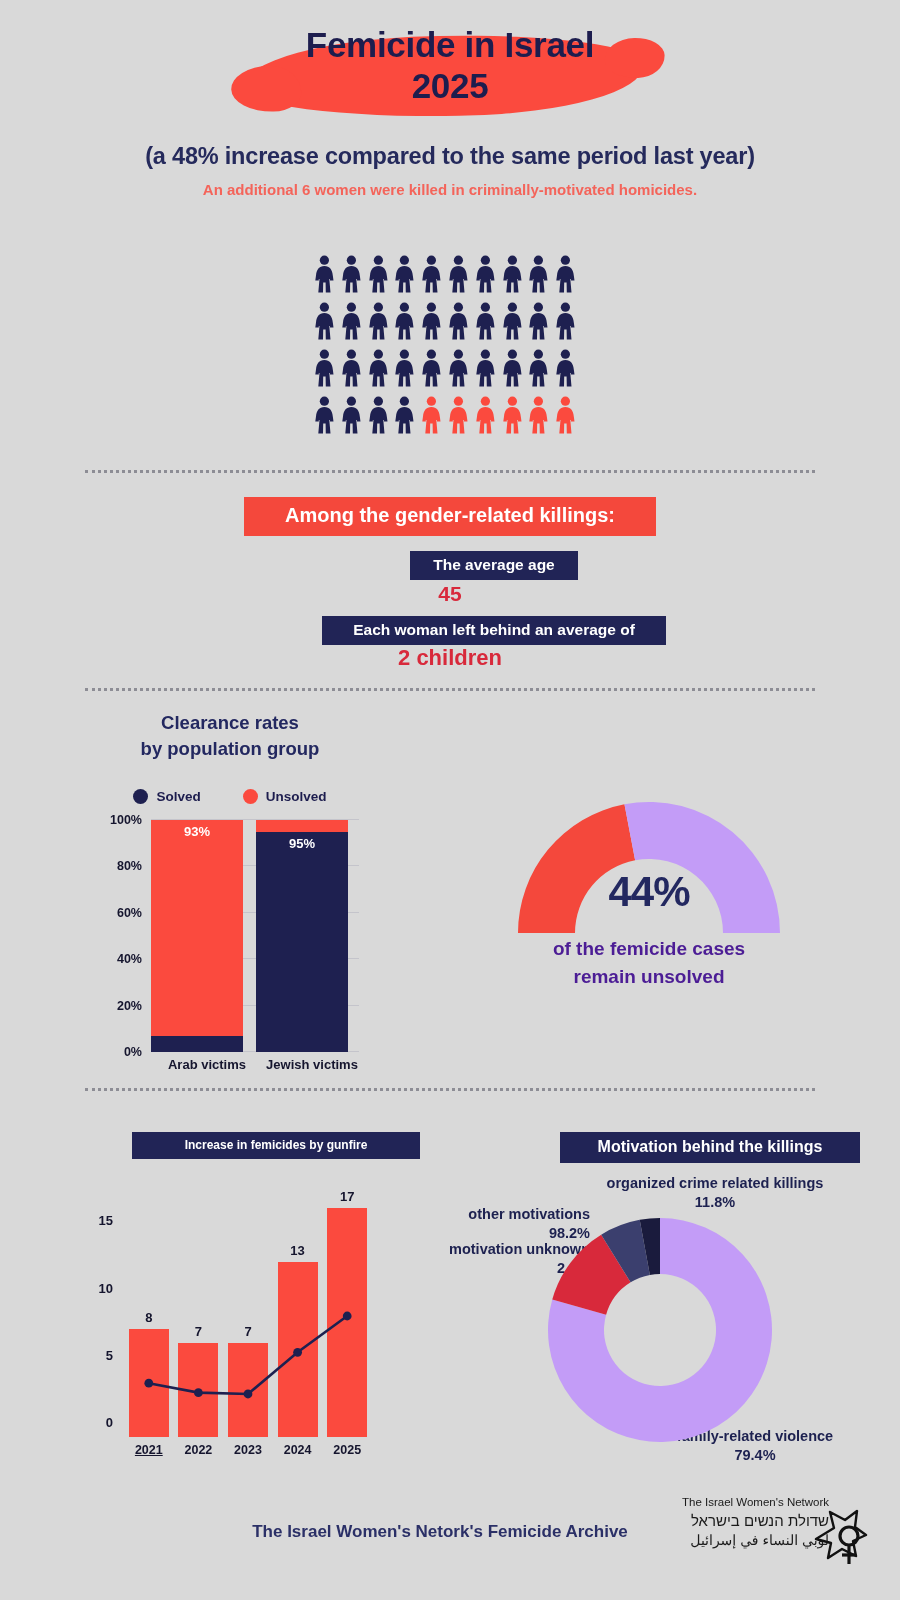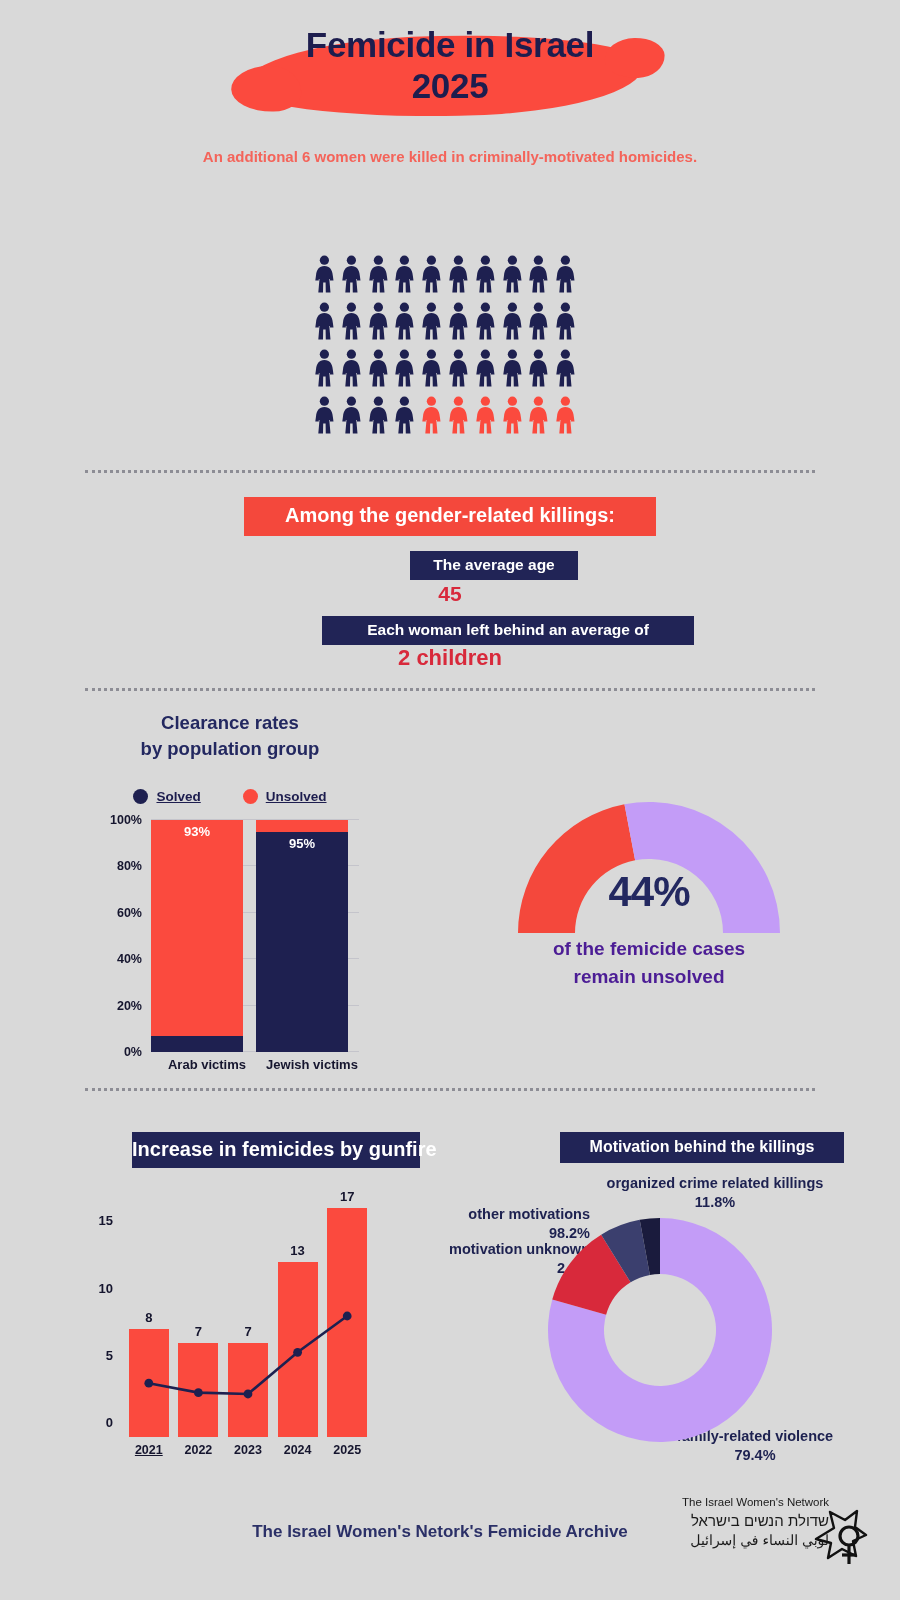--- a/index.html
+++ b/index.html
@@ -152,21 +152,21 @@
     top: 789px;
     left: 0;
     width: 460px;
     display: flex;
     justify-content: center;
     gap: 42px;
     align-items: center;
   }
   .leg-item { display: flex; align-items: center; gap: 8px; }
   .leg-dot { width: 15px; height: 15px; border-radius: 50%; }
-  .leg-txt { font-size: 13.5px; font-weight: bold; color: #1d1d4e; text-decoration: underline; }
+  .leg-txt { font-size: 13.5px; font-weight: bold; color: #1d1d4e; }
 
   .plot {
     position: absolute;
     top: 820px;
     left: 151px;
     width: 208px;
     height: 232px;
   }
   .ytick {
     position: absolute;
@@ -328,20 +328,21 @@
 
   <div class="title-wrap">
     <div class="brush"></div>
     <div class="title-text">
       <div>Femicide in Israel</div>
       <div>2025</div>
     </div>
   </div>
 
   <div class="sub">
+    <div class="sub-line">(a 48% increase compared to the same period last year)</div>
     <div class="sub-small">An additional 6 women were killed in criminally-motivated homicides.</div>
   </div>
 
   <div class="picto" id="picto">
       <div>
         <svg class="fig" viewBox="0 0 22 38">
           <circle cx="11" cy="5.2" r="4.6" fill="#1e2050"></circle>
           <path d="M11 11 C5.6 11 3.2 14.6 2.6 20.4 L1.9 25.6 L5.4 25.6 L5.4 24 L6.1 24 L4.9 37.4 L9.6 37.4 L9.8 27.5 L12.2 27.5 L12.4 37.4 L17.1 37.4 L15.9 24 L16.6 24 L16.6 25.6 L20.1 25.6 L19.4 20.4 C18.8 14.6 16.4 11 11 11 Z" fill="#1e2050"></path>
         </svg>
       </div>
@@ -581,21 +582,21 @@
       </div>
     </div>
 
   <div class="divider" style="top:470px"></div>
 
   <div class="banner banner-red" style="left:244px; top:497px; width:412px; font-size:20px; padding:7px 0 9px;">Among the gender-related killings:</div>
 
   <div class="banner banner-navy" style="left:366px; top:551px; width:168px; font-size:15.5px; padding:5px 0 6px;">The average age</div>
   <div class="big-red-num" style="top:582px; font-size:21px;">45</div>
 
-  <div class="banner banner-navy" style="left:278px; top:616px; width:344px; font-size:15.5px; padding:5px 14px 6px;">Each woman left behind an average of</div>
+  <div class="banner banner-navy" style="left:278px; top:616px; width:344px; font-size:15.5px; padding:5px 0 6px;">Each woman left behind an average of</div>
   <div class="big-red-num" style="top:645px; font-size:22px;">2 children</div>
 
   <div class="divider" style="top:688px"></div>
 
   <div class="cl-title">
     <div>Clearance rates</div>
     <div>by population group</div>
   </div>
 
   <div class="legend" id="clearance-legend">
@@ -651,21 +652,21 @@
     </svg>
   </div>
   <div class="gauge-num">44%</div>
   <div class="gauge-cap">
     <div>of the femicide cases</div>
     <div>remain unsolved</div>
   </div>
 
   <div class="divider" style="top:1088px"></div>
 
-  <div class="banner banner-navy" style="left:88px; top:1132px; width:288px; font-size:20px; padding:6px 0 7px; ">Increase in femicides by gunfire</div>
+  <div class="banner banner-navy" style="left:88px; top:1132px; width:288px; font-size:12px; padding:6px 0 7px; ">Increase in femicides by gunfire</div>
 
   <div class="gun-plot" id="gun-plot">
       <span class="gun-ytick" style="bottom:0%">0</span>
       <span class="gun-ytick" style="bottom:27.77777777777778%">5</span>
       <span class="gun-ytick" style="bottom:55.55555555555556%">10</span>
       <span class="gun-ytick" style="bottom:83.33333333333334%">15</span>
       <div class="gun-bar" style="left:4.800000000000001px;height:107.55555555555554px">
         <span class="gun-val">8</span>
       </div>
       <div class="gun-bar" style="left:54.400000000000006px;height:94.11111111111111px">
@@ -683,21 +684,21 @@
       <svg style="position:absolute;left:0;top:0;overflow:visible" width="248" height="242">
         <polyline fill="none" stroke="#1e2050" stroke-width="2.6" points="24.8,188.22222222222223 74.4,197.63333333333333 124,198.97777777777776 173.60000000000002,157.3 223.20000000000002,121"></polyline>
         <circle cx="24.8" cy="188.22222222222223" r="4.4" fill="#1e2050"></circle>
         <circle cx="74.4" cy="197.63333333333333" r="4.4" fill="#1e2050"></circle>
         <circle cx="124" cy="198.97777777777776" r="4.4" fill="#1e2050"></circle>
         <circle cx="173.60000000000002" cy="157.3" r="4.4" fill="#1e2050"></circle>
         <circle cx="223.20000000000002" cy="121" r="4.4" fill="#1e2050"></circle>
       </svg>
     </div>
 
-  <div class="banner banner-navy" style="left:516px; top:1132px; width:268px; font-size:16px; padding:6px 8px 7px;">Motivation behind the killings</div>
+  <div class="banner banner-navy" style="left:516px; top:1132px; width:268px; font-size:16px; padding:6px 16px 7px;">Motivation behind the killings</div>
 
   <div class="mot-lab-b" style="left:455px; top:1174px; width:520px; text-align:center;">
     <div>organized crime related killings</div>
     <div>11.8%</div>
   </div>
 
   <div class="mot-lab" style="left:330px; top:1205px; width:260px;">
     <div>other motivations</div>
     <div>98.2%</div>
   </div>

